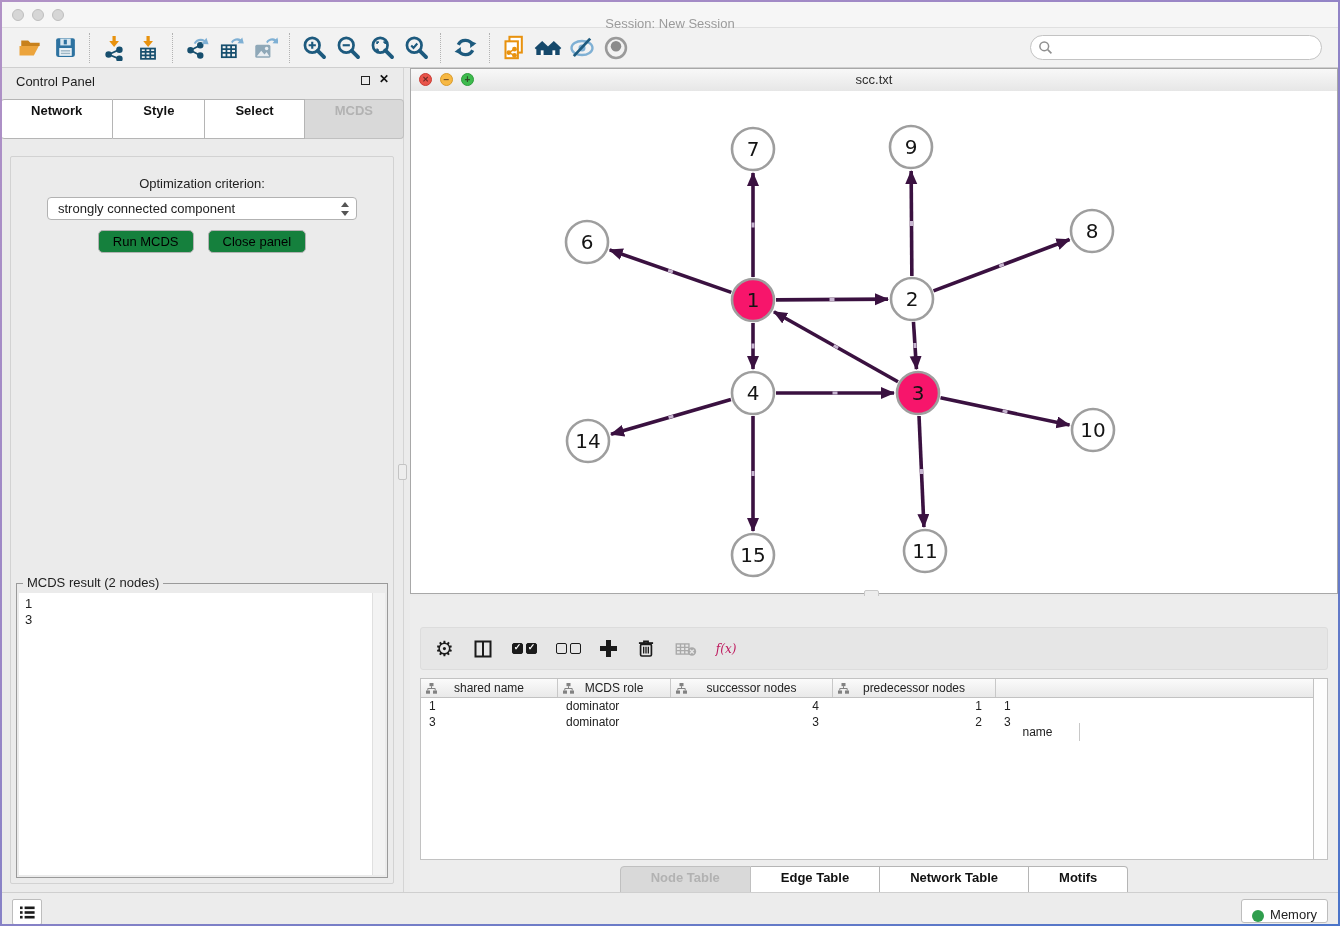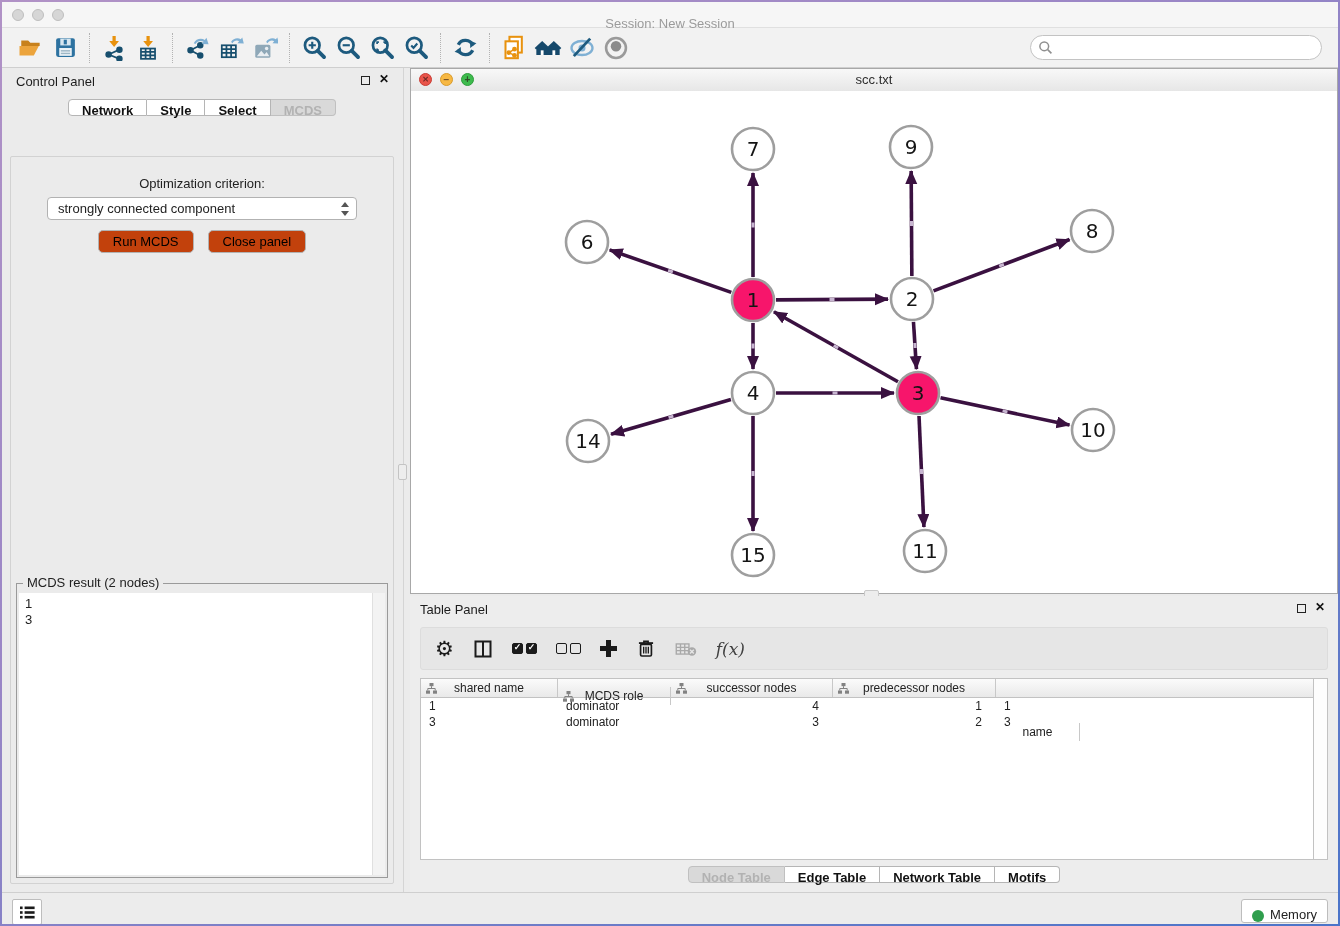--- a/index.html
+++ b/index.html
@@ -24,32 +24,32 @@
 
   
   .cp{position:absolute;left:0;top:66px;width:400px;height:824px;}
   .cp-head{position:absolute;top:0;left:0;right:0;height:28px;padding-left:48px;}
   .panel-title{position:absolute;left:14px;top:6px;font-size:13px;color:#1d1d1d;}
   .head-btns{position:absolute;right:12px;top:7px;display:flex;gap:9px;align-items:center;}
   .float-btn{width:9px;height:9px;border:1.6px solid #222;}
   .close-btn{position:relative;width:11px;height:11px;}
   .close-btn::before{content:"✕";position:absolute;left:0;top:-3px;font-size:12px;font-weight:bold;color:#111;}
   .cp-tabs{position:absolute;top:31px;left:0;right:0;display:flex;justify-content:center;z-index:3;}
-  .tab{padding:2px 13px;background:#fff;border:1px solid #b5b5b5;border-left:none;font-size:13px;font-weight:600;color:#111;height:17px;line-height:17px;}
+  .tab{padding:2px 30px;background:#fff;border:1px solid #b5b5b5;border-left:none;font-size:13px;font-weight:600;color:#111;height:40px;line-height:17px;}
   .tab:first-child{border-left:1px solid #b5b5b5;border-radius:4px 0 0 4px;}
   .tab:last-child{border-radius:0 4px 4px 0;}
   .tab.active{background:#d9d9d9;color:#b2b2b2;border-color:#c0c0c0;}
   .cp-body{position:absolute;left:8px;right:8px;top:52px;bottom:8px;background:#ebebeb;border:1px solid #d2d2d2;border-radius:2px;margin-top:36px;}
   .opt-label{position:absolute;top:19px;left:0;right:0;text-align:center;font-size:13px;}
   .opt-select{position:absolute;top:40px;left:36px;right:36px;height:23px;background:#fff;border:1px solid #b2b2b2;border-radius:4px;font-size:13px;line-height:21px;padding:0 22px 0 10px;}
   .spin{position:absolute;right:7px;top:3px;width:9px;height:16px;}
   .spin::before{content:"";position:absolute;top:1px;left:1px;border-left:4px solid transparent;border-right:4px solid transparent;border-bottom:5px solid #555;}
   .spin::after{content:"";position:absolute;bottom:1px;left:1px;border-left:4px solid transparent;border-right:4px solid transparent;border-top:5px solid #555;}
   .btn-row{position:absolute;top:73px;left:0;right:0;display:flex;justify-content:center;gap:14px;}
-  .pbtn{background:#c2410c;border:1px solid #b2b2b2;border-radius:5px;font-size:13px;padding:3px 14px;height:23px;font-family:"Liberation Sans",sans-serif;}
+  .pbtn{background:#15803d;border:1px solid #b2b2b2;border-radius:5px;font-size:13px;padding:3px 14px;height:23px;font-family:"Liberation Sans",sans-serif;}
   .result-box{position:absolute;left:5px;right:5px;top:426px;bottom:5px;border:1px solid #9a9a9a;}
   .result-legend{position:absolute;top:-9px;left:6px;background:#ebebeb;padding:0 4px;font-size:13px;}
   .result-list{position:absolute;left:2px;right:2px;top:9px;bottom:2px;background:#fff;overflow:hidden;}
   .result-line{font-size:13px;line-height:16px;padding:0 6px;}
   .result-line:first-child{padding-top:3px;}
   .result-scroll{position:absolute;right:0;top:0;bottom:0;width:13px;background:#f3f3f3;border-left:1px solid #e0e0e0;}
 
   
   .v-split{position:absolute;left:401px;top:66px;width:1px;height:824px;background:#d4d4d4;}
   .v-grab{position:absolute;left:396px;top:462px;width:9px;height:16px;background:#ededed;border:1px solid #c4c4c4;border-radius:2px;}
@@ -77,21 +77,21 @@
   .tp-toolbar{position:absolute;left:10px;right:10px;top:31px;height:43px;background:#e6e6e6;border:1px solid #dcdcdc;border-radius:3px;display:flex;align-items:center;gap:19px;padding:0 14px;}
   .ticon{display:flex;align-items:center;justify-content:center;flex:0 0 auto;}
   .gear::before{content:"⚙";font-size:21px;color:#1b1b1b;line-height:20px;}
   .cbpair{display:flex;gap:3px;}
   .cb{position:relative;width:11px;height:11px;border:1.6px solid #1b1b1b;border-radius:2px;}
   .cb.checked{background:#1b1b1b;}
   .cb.checked::before{content:"✓";position:absolute;left:1px;top:-2px;font-size:9px;font-weight:bold;color:#fff;}
   .plus{position:relative;width:17px;height:17px;}
   .plus::before{content:"";position:absolute;left:6px;top:0;width:5px;height:17px;background:#1b1b1b;}
   .plus::after{content:"";position:absolute;left:0;top:6px;width:17px;height:5px;background:#1b1b1b;}
-  .fx{font-family:"DejaVu Serif",serif;font-style:italic;font-size:17px;color:#404040;}
+  .fx{font-family:"DejaVu Serif",serif;font-style:italic;font-size:12px;color:#be185d;}
   .tp-table{position:absolute;left:10px;right:24px;top:82px;bottom:32px;background:#fff;border:1px solid #c2c2c2;}
   .tp-scroll{position:absolute;right:10px;top:82px;bottom:32px;width:14px;background:#fdfdfd;border:1px solid #c2c2c2;border-left:none;}
   .thead{display:flex;height:19px;background:linear-gradient(#fbfbfb,#e9e9e9);border-bottom:1px solid #c2c2c2;}
   .th{position:relative;height:100%;border-right:1px solid #c8c8c8;font-size:12px;display:flex;align-items:center;justify-content:center;flex:0 0 auto;}
   .th svg{position:absolute;left:5px;top:4px;}
   .trow{display:flex;height:16px;}
   .td{font-size:12px;line-height:16px;flex:0 0 auto;white-space:nowrap;overflow:hidden;}
   .tp-tabs{position:absolute;left:0;right:0;top:270px;display:flex;justify-content:center;}
 
   
@@ -369,27 +369,20 @@
             <text x="342" y="464" text-anchor="middle" dy="7" font-family="&quot;DejaVu Sans&quot;,sans-serif" font-size="20" fill="#141414">15</text>
             <circle cx="514" cy="460" r="21" fill="#ffffff" stroke="#9e9e9e" stroke-width="2.6"></circle>
             <text x="514" y="460" text-anchor="middle" dy="7" font-family="&quot;DejaVu Sans&quot;,sans-serif" font-size="20" fill="#141414">11</text>
           </svg>
         </div>
   </div>
 
   <div class="h-grab"></div>
 
   <div class="tp">
-    <div class="tp-head">
-      <span class="panel-title" style="left:10px;">Table Panel</span>
-      <span class="head-btns">
-        <span class="float-btn"></span>
-        <span class="close-btn"></span>
-      </span>
-    </div>
     <div class="tp-toolbar">
       <span class="ticon gear"></span>
       <span class="ticon">
         <svg width="20" height="20" viewBox="0 0 24 24">
           <rect x="3" y="3" width="18" height="18" fill="none" stroke="#1b1b1b" stroke-width="2.4"></rect>
           <path d="M12 3v18" stroke="#1b1b1b" stroke-width="2.4"></path>
         </svg>
       </span>
       <span class="ticon cbpair">
         <span class="cb checked"></span>
@@ -422,21 +415,21 @@
       <div class="thead" id="tp-header">
             <div class="th" style="width: 137px;">
               <svg width="11" height="11" viewBox="0 0 11 11">
                 <rect x="3.5" y="0" width="4" height="3.2" fill="#828282"></rect>
                 <path d="M5.5 3.2v2M1.8 7.5v-2h7.4v2" stroke="#828282" stroke-width="1" fill="none"></path>
                 <rect x="0" y="7.5" width="4" height="3.2" fill="#828282"></rect>
                 <rect x="7" y="7.5" width="4" height="3.2" fill="#828282"></rect>
               </svg>
               <span>shared name</span>
             </div>
-            <div class="th" style="width: 113px; margin-top: 8px;">
+            <div class="th" style="width: 113px;">
               <svg width="11" height="11" viewBox="0 0 11 11">
                 <rect x="3.5" y="0" width="4" height="3.2" fill="#828282"></rect>
                 <path d="M5.5 3.2v2M1.8 7.5v-2h7.4v2" stroke="#828282" stroke-width="1" fill="none"></path>
                 <rect x="0" y="7.5" width="4" height="3.2" fill="#828282"></rect>
                 <rect x="7" y="7.5" width="4" height="3.2" fill="#828282"></rect>
               </svg>
               <span>MCDS role</span>
             </div>
             <div class="th" style="width: 162px;">
               <svg width="11" height="11" viewBox="0 0 11 11">

